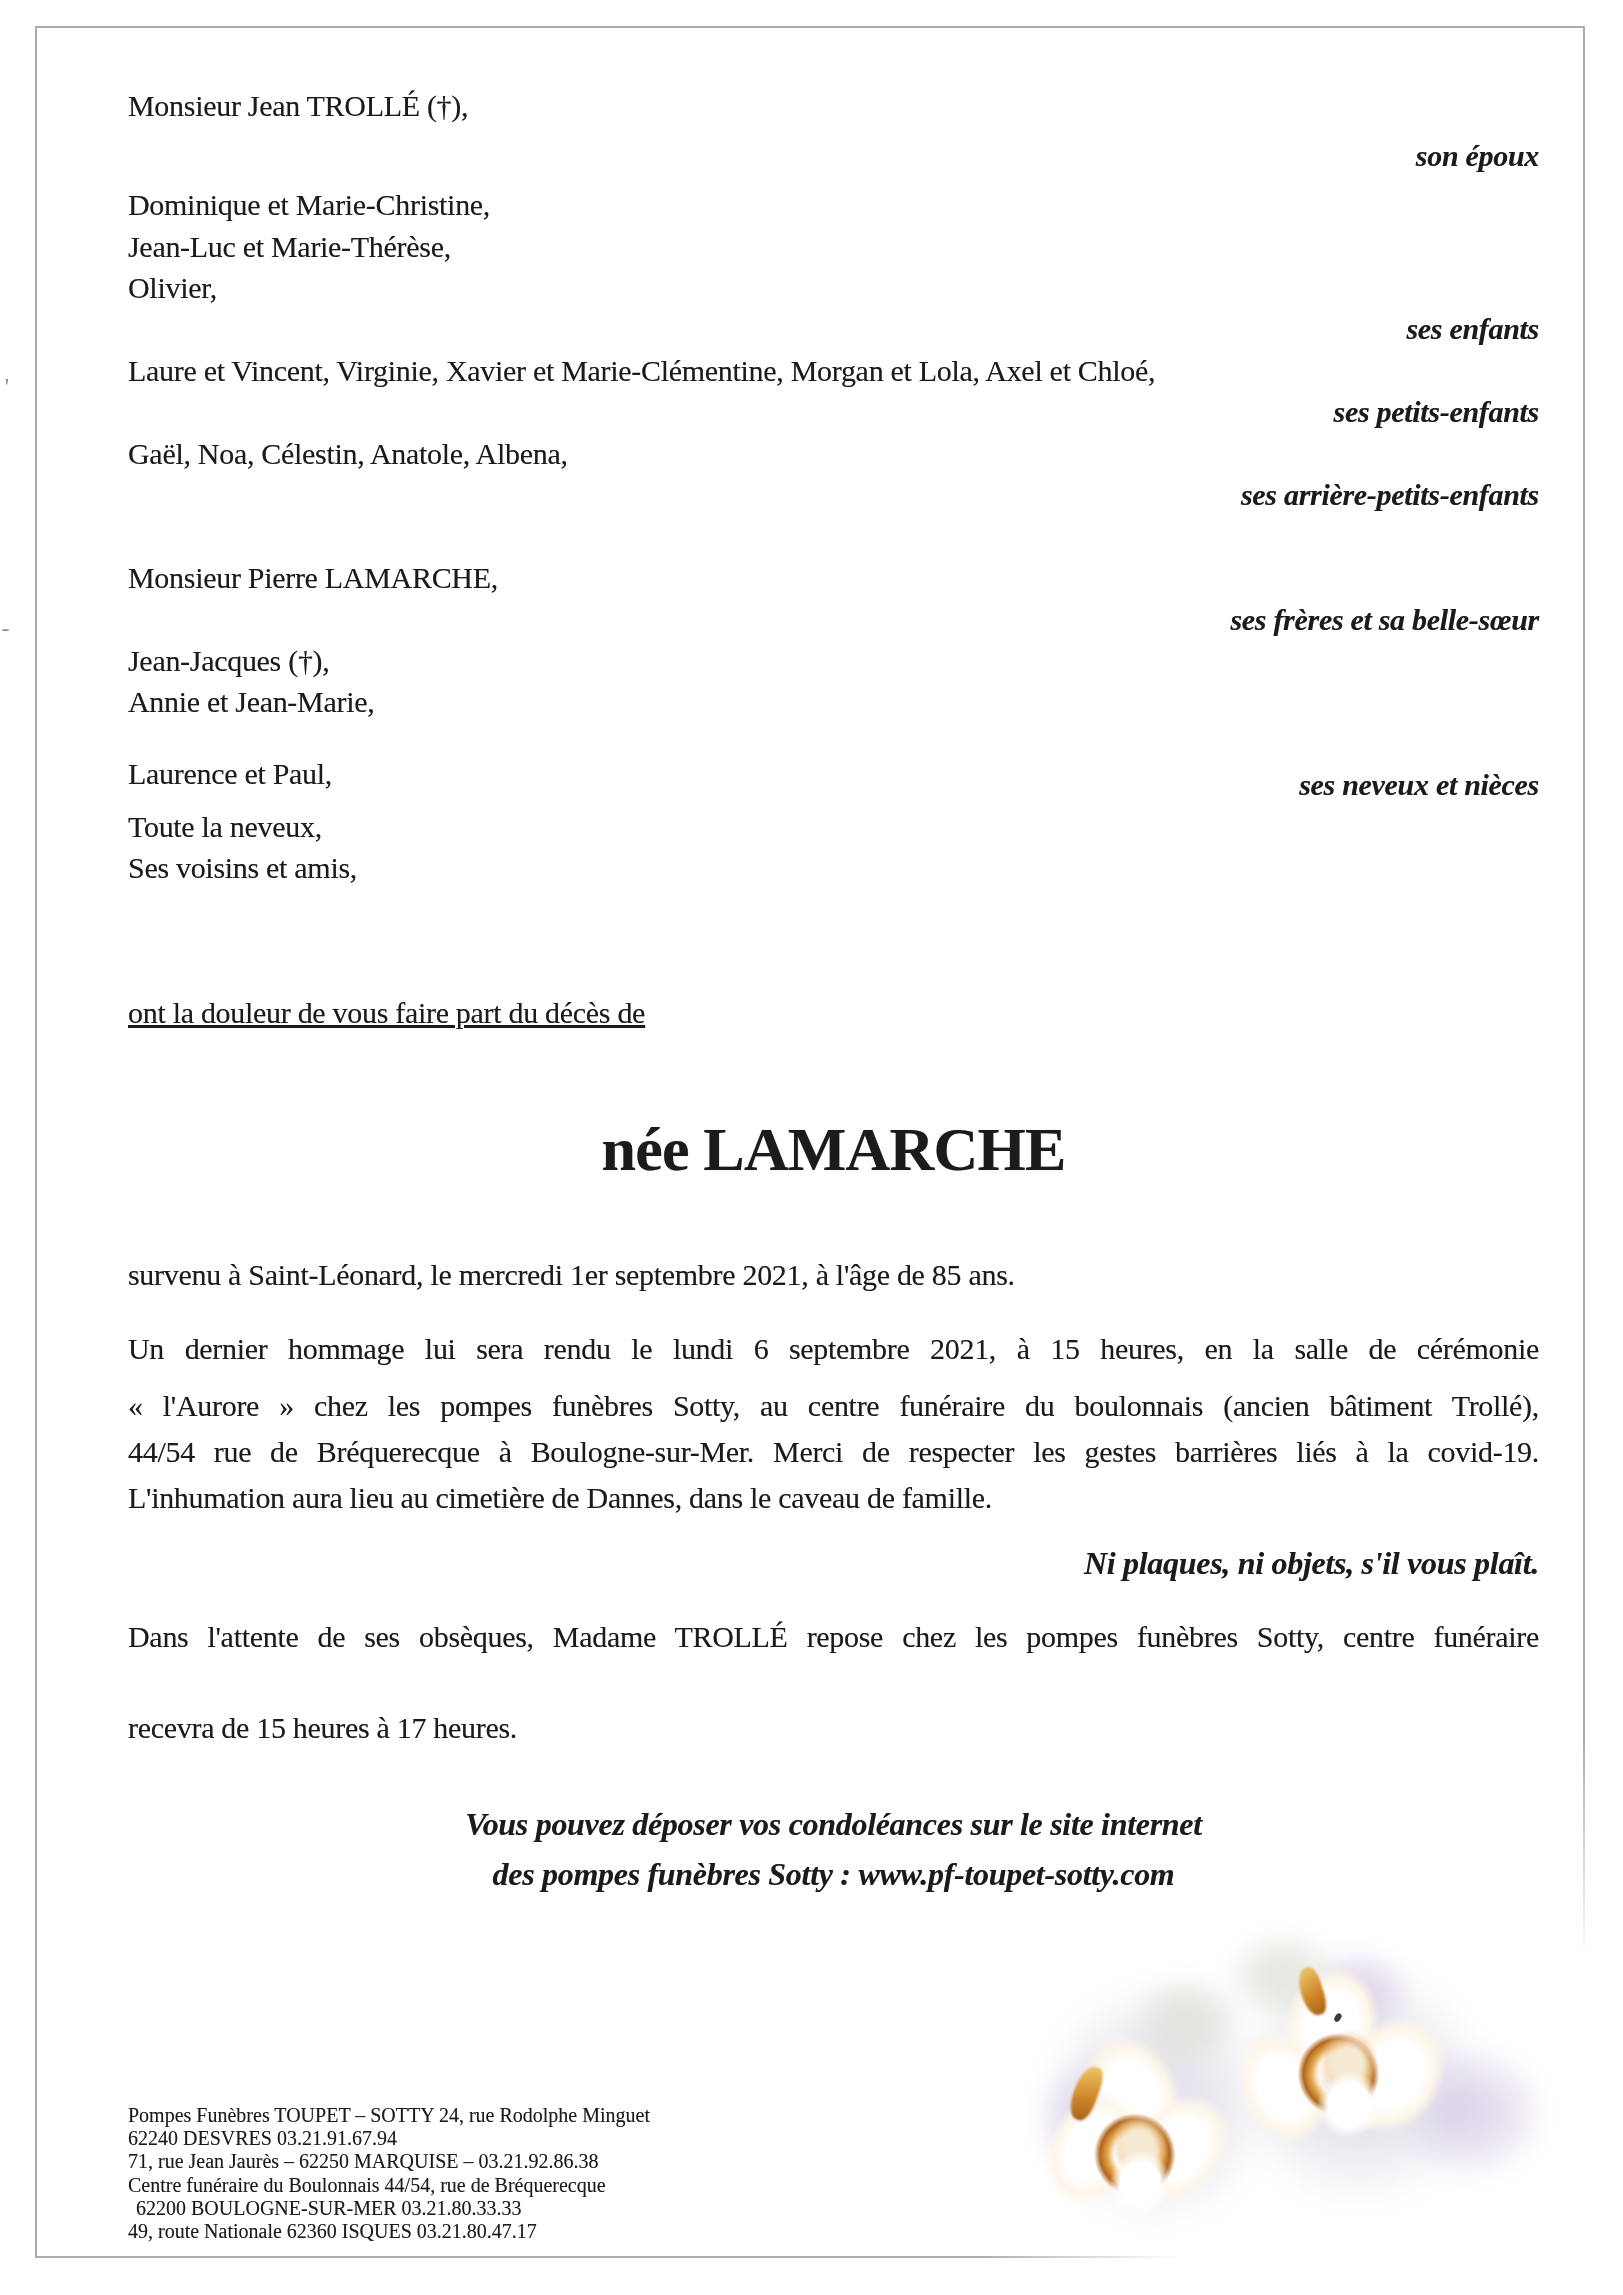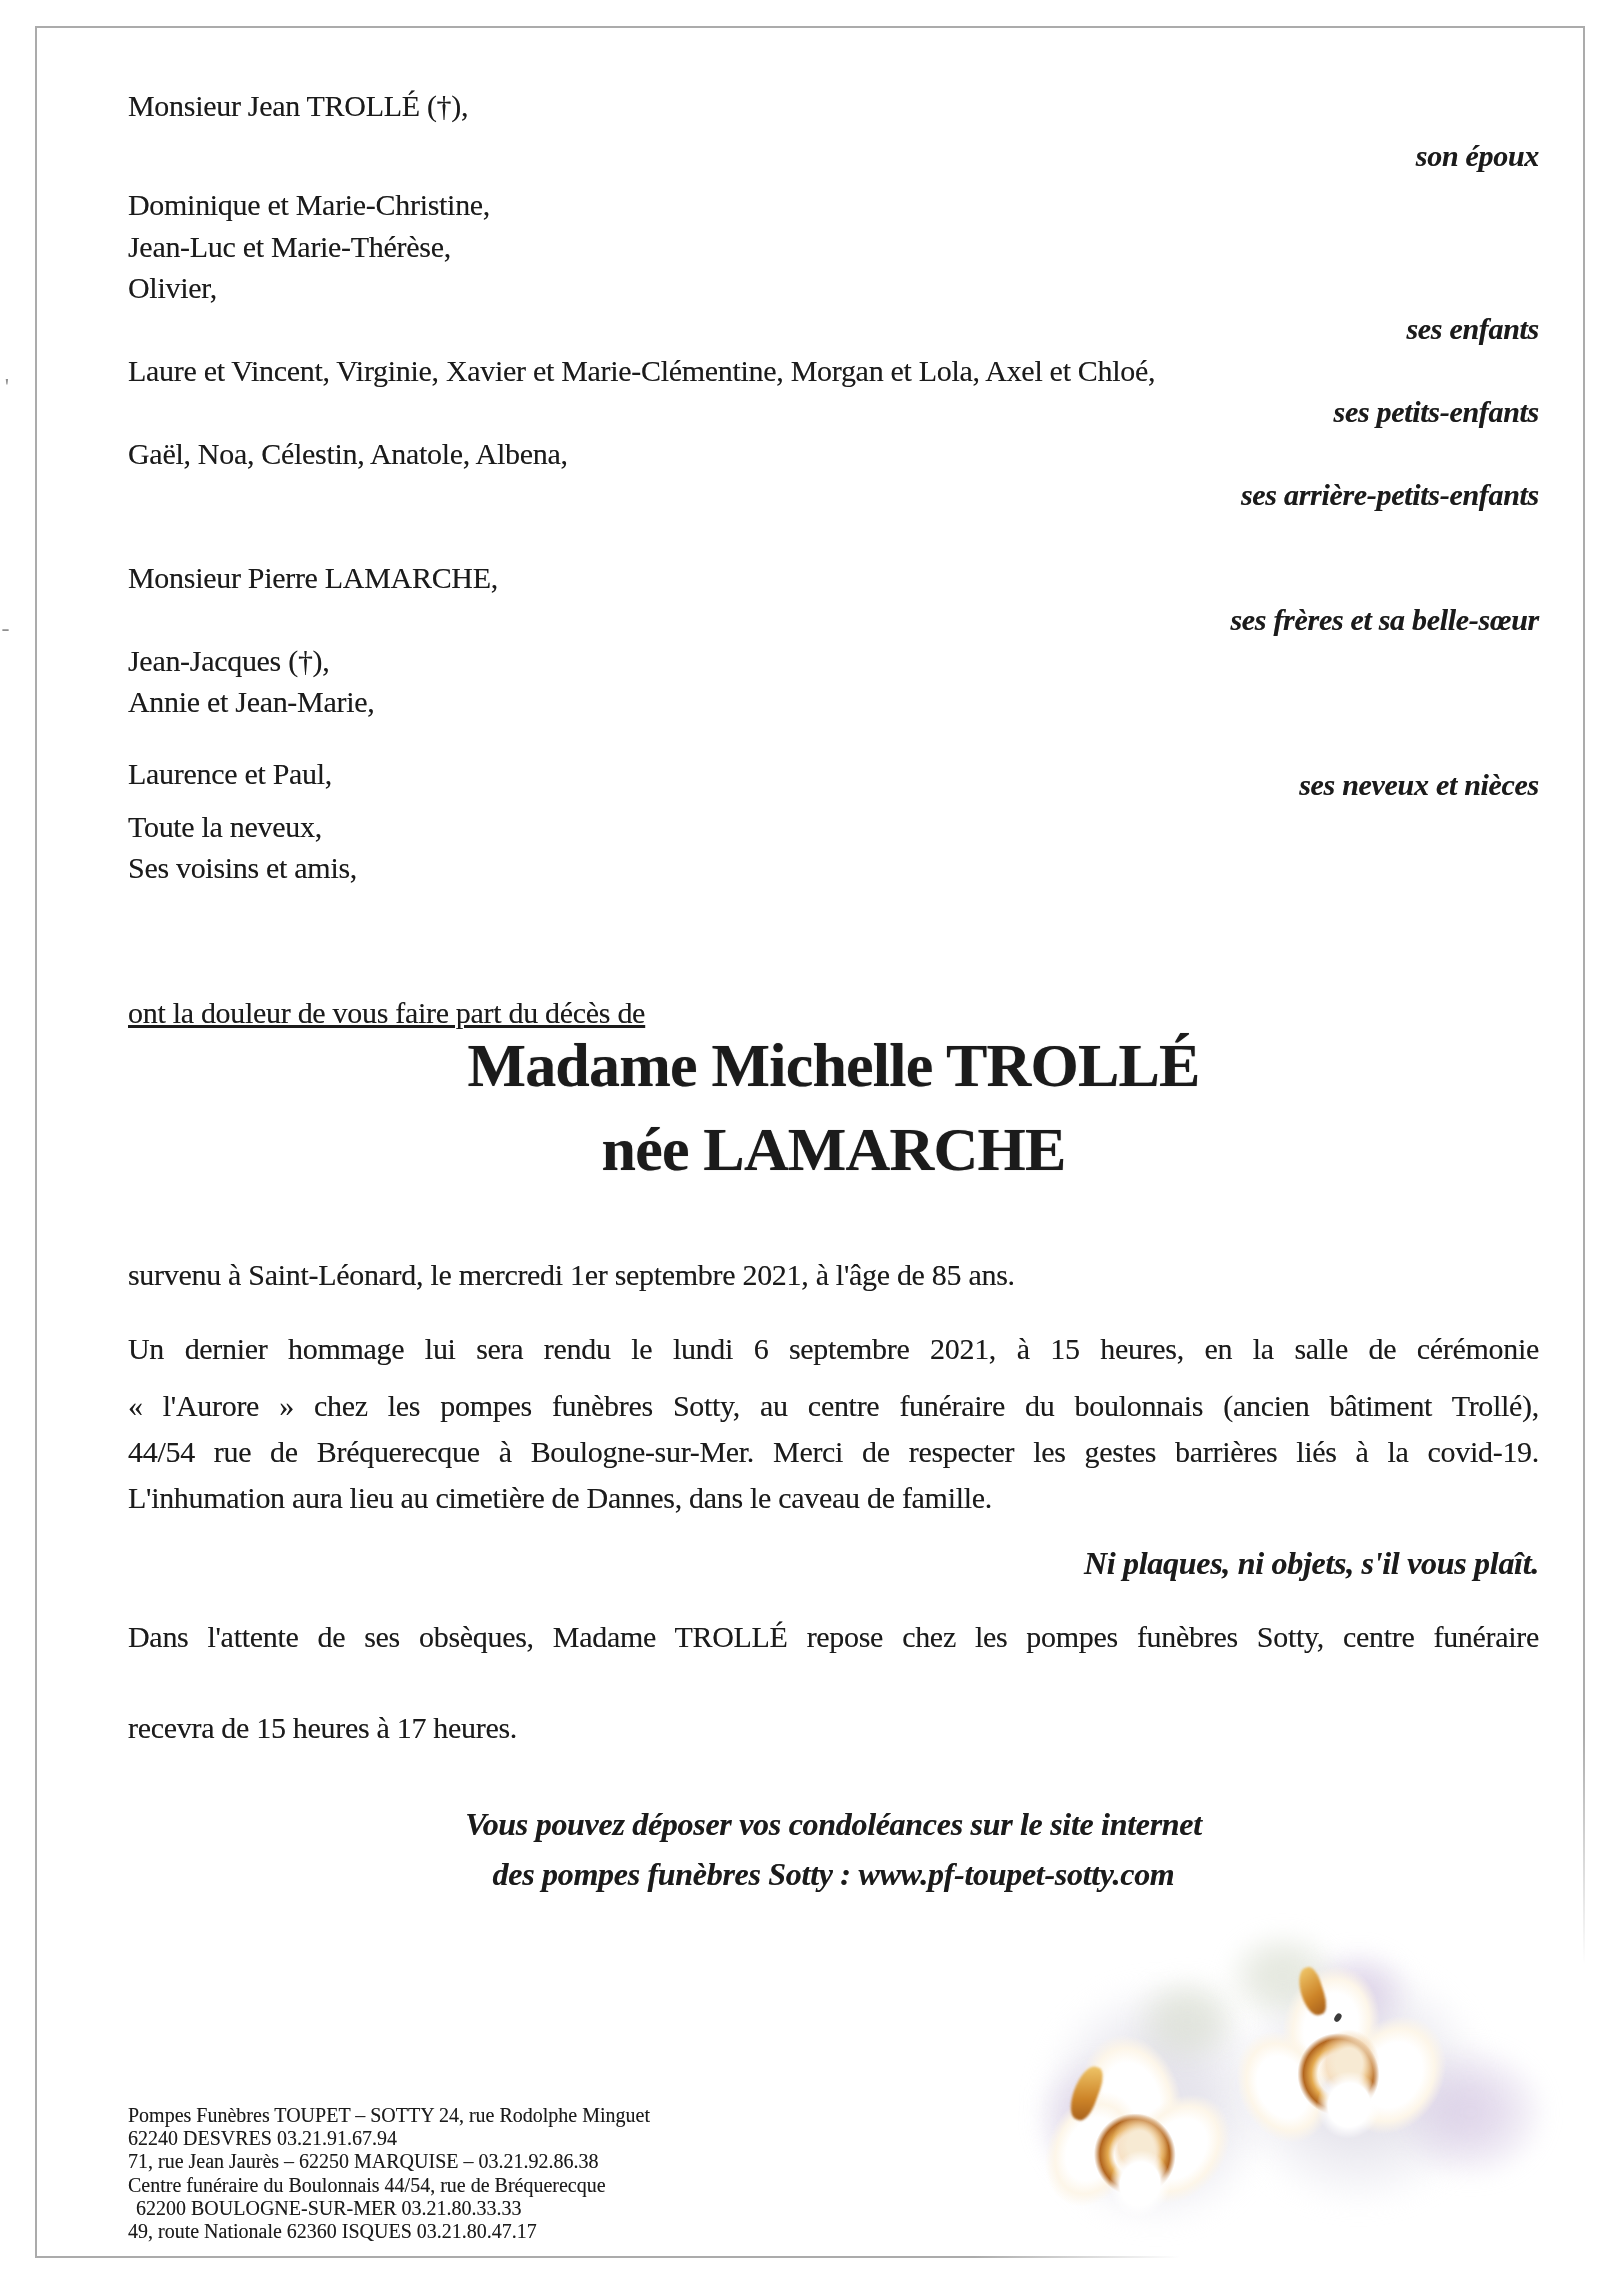--- a/index.html
+++ b/index.html
@@ -105,21 +105,20 @@
   <div class="line" style="top:644px;">Jean-Jacques (†),</div>
   <div class="line" style="top:685px;">Annie et Jean-Marie,</div>
   <div class="line" style="top:727px;margin-top:30px;">Laurence et Paul,</div>
   <div class="line rel" style="top:768px;">ses neveux et nièces</div>
 
   <div class="line" style="top:810px;">Toute la neveux,</div>
   <div class="line" style="top:851px;">Ses voisins et amis,</div>
 
   <div class="line" style="top:996px;text-decoration:underline;">ont la douleur de vous faire part du décès de</div>
 
-  <div class="title-line" style="top:1030px;">Madame Michelle TROLLÉ</div>
   <div class="title-line" style="top:1114px;">née LAMARCHE</div>
 
   <div class="line" style="top:1258px;">survenu à Saint-Léonard, le mercredi 1er septembre 2021, à l'âge de 85 ans.</div>
 
   <div class="line jline" style="top:1332px;">Un dernier hommage lui sera rendu le lundi 6 septembre 2021, à 15 heures, en la salle de cérémonie</div>
   <div class="line jline" style="top:1389px;">« l'Aurore » chez les pompes funèbres Sotty, au centre funéraire du boulonnais (ancien bâtiment Trollé),</div>
   <div class="line jline" style="top:1435px;">44/54 rue de Bréquerecque à Boulogne-sur-Mer. Merci de respecter les gestes barrières liés à la covid-19.</div>
 
   <div class="line" style="top:1481px;">L'inhumation aura lieu au cimetière de Dannes, dans le caveau de famille.</div>
 

